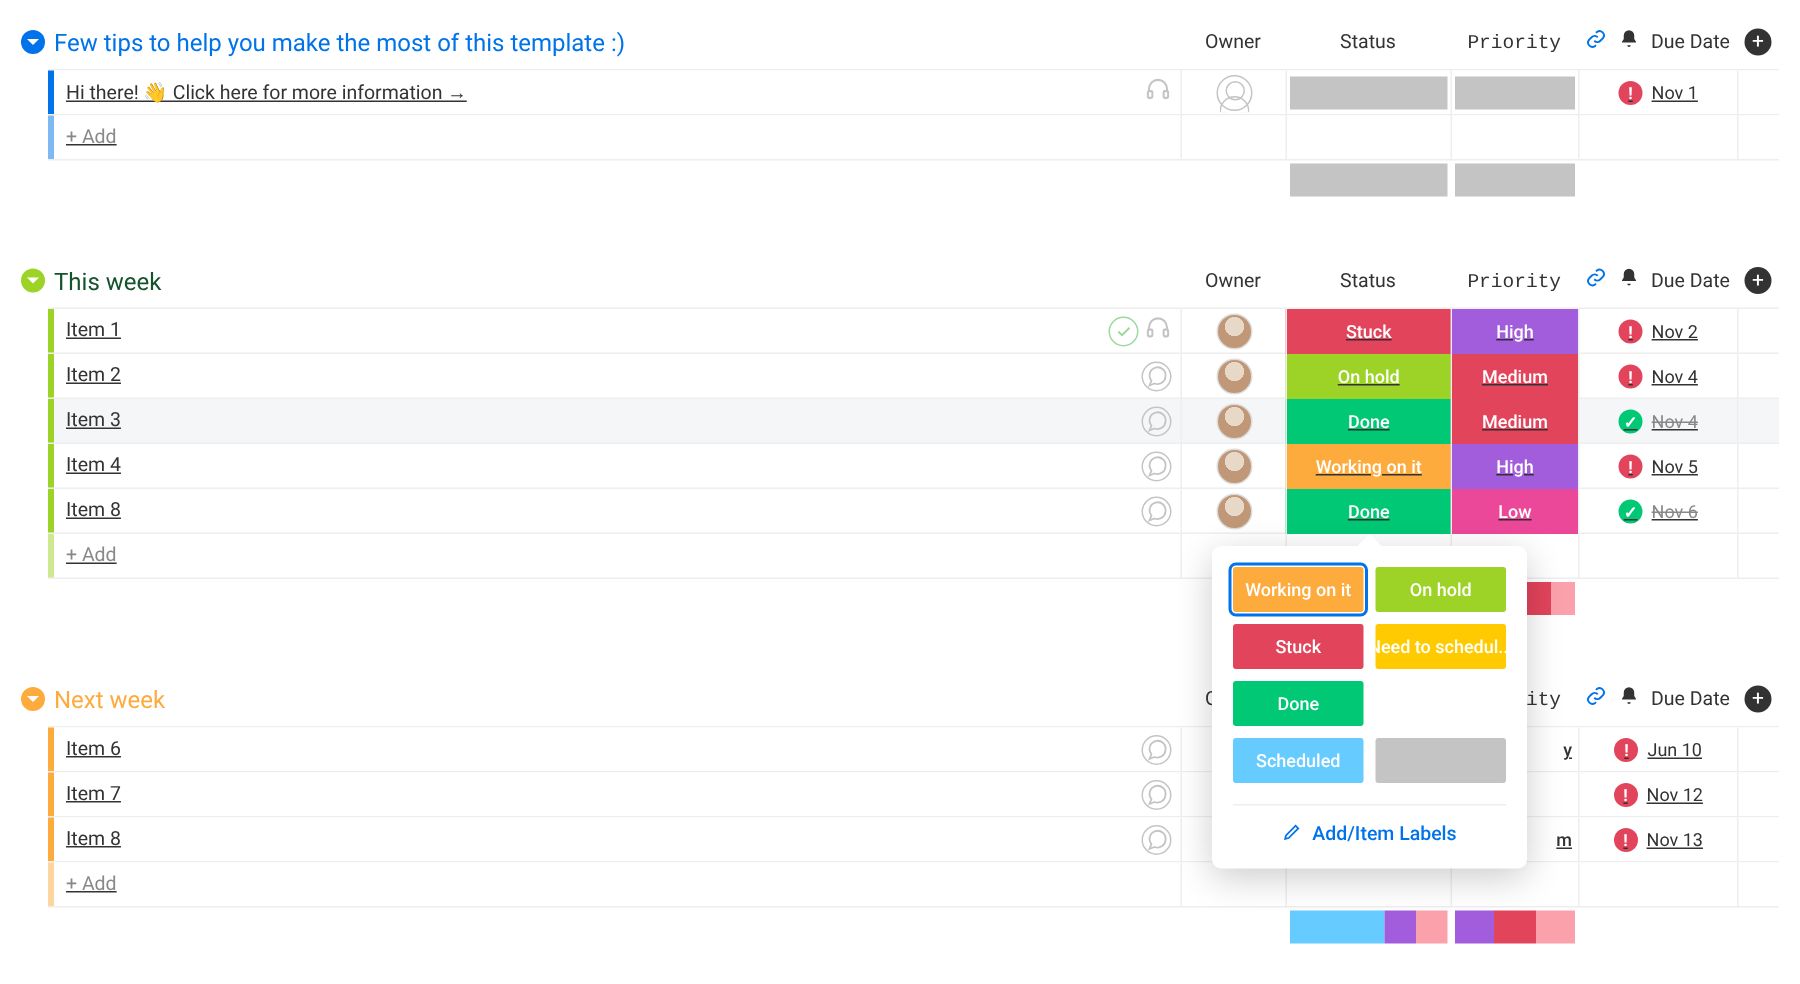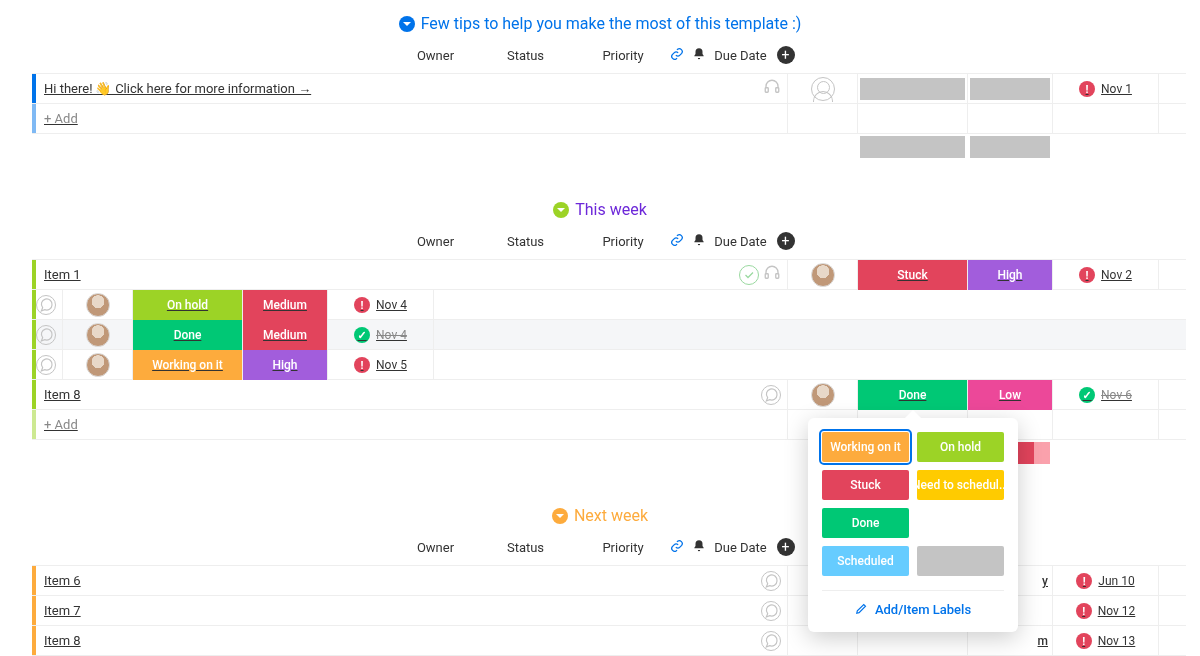--- a/index.html
+++ b/index.html
@@ -1,27 +1,27 @@
 <!DOCTYPE html>
 <html><head>
 <meta charset="utf-8">
 <style>
   * { box-sizing: border-box; margin: 0; padding: 0; }
   body { font-family: -apple-system, BlinkMacSystemFont, "Segoe UI", Roboto, Arial, sans-serif; background: #fff; font-size: 13px; color: #333; padding: 10px 14px; width: 1200px; }
   .group { margin-bottom: 36px; }
-  .group-header { display: flex; align-items: center; flex-direction: column; }
+  .group-header { display: flex; align-items: center; }
   .group-title-wrap { display: flex; align-items: center; gap: 6px; flex: 1; padding: 4px 0; }
   .collapse-icon { width: 16px; height: 16px; border-radius: 50%; display: flex; align-items: center; justify-content: center; }
   .collapse-icon svg { display: block; }
   .group-title { font-size: 16px; font-weight: 400; }
   .columns-header { display: flex; font-size: 13px; color: #333; }
   .columns-header .col { height: 36px; display: flex; align-items: center; justify-content: center; }
   .col-owner { width: 70px; text-align: center; }
   .col-status { width: 110px; text-align: center; }
-  .col-priority { width: 85px; text-align: left; }
+  .col-priority { width: 85px; text-align: left; font-family: Liberation Mono, monospace; }
   .col-duedate { width: 106px; text-align: center; display: flex; align-items: center; justify-content: center; gap: 8px; }
   .col-add { width: 28px; display:flex; align-items:center; justify-content:center; }
   .title-spacer { flex: 1; }
   .rows { margin-left: 18px; border-top: 1px solid #eee; }
   .row { display: flex; align-items: stretch; border-bottom: 1px solid #eee; height: 30px; background:#fff;text-decoration:underline; }
   .row.highlight { background: #f5f6f8; }
   .row-bar { width: 4px; }
   .row-name { flex: 1; display: flex; align-items: center; padding: 0 8px; color: #333; font-size: 13px; gap: 4px; }
   .row-icons { display: flex; align-items: center; gap: 4px; padding-right: 6px; }
   .bubble { width: 20px; height: 20px; border-radius: 50%; border: 1.5px solid #c4c4c4; display:flex; align-items:center; justify-content:center; color:#c4c4c4; }
@@ -153,21 +153,21 @@
   </div>
     </div>
     <div class="group">
       <div class="group-header">
     <div class="group-title-wrap">
       <span class="collapse-icon" style="background:#9cd326">
             <svg width="10" height="10" viewBox="0 0 10 10">
               <path d="M1 3 L5 7 L9 3" fill="#fff"></path>
             </svg>
           </span>
-      <span class="group-title" style="color:#6d28d9"><span>This week</span></span>
+      <span class="group-title" style="color:#14532d"><span>This week</span></span>
     </div>
     <div class="columns-header">
     <div class="col col-owner">
             <span>Owner</span>
           </div>
     <div class="col col-status">
             <span>Status</span>
           </div>
     <div class="col col-priority">
             <span>Priority</span>
@@ -215,20 +215,23 @@
             <span>High</span>
           </div>
           <div class="cell cell-duedate">
       <span class="date-icon warn">!</span>
       <span class="">Nov 2</span>
     </div>
           <div class="cell cell-add"></div>
         </div>
         <div class="row ">
           <div class="row-bar" style="background:#9cd326"></div>
+          <div class="row-name">
+            <span>Item 2</span>
+          </div>
           <div class="row-icons">
             <span class="bubble">
               <svg width="16" height="16" viewBox="0 0 24 24" fill="none" stroke="#c4c4c4" stroke-width="1.8">
                 <path d="M21 12a8 8 0 0 1-11 7l-5 2 2-5a8 8 0 1 1 14-4z"></path>
               </svg>
             </span>
           </div>
           <div class="cell cell-owner">
             <span class="avatar"></span>
           </div>
@@ -239,20 +242,23 @@
             <span>Medium</span>
           </div>
           <div class="cell cell-duedate">
       <span class="date-icon warn">!</span>
       <span class="">Nov 4</span>
     </div>
           <div class="cell cell-add"></div>
         </div>
         <div class="row highlight">
           <div class="row-bar" style="background:#9cd326"></div>
+          <div class="row-name">
+            <span>Item 3</span>
+          </div>
           <div class="row-icons">
             <span class="bubble">
               <svg width="16" height="16" viewBox="0 0 24 24" fill="none" stroke="#c4c4c4" stroke-width="1.8">
                 <path d="M21 12a8 8 0 0 1-11 7l-5 2 2-5a8 8 0 1 1 14-4z"></path>
               </svg>
             </span>
           </div>
           <div class="cell cell-owner">
             <span class="avatar"></span>
           </div>
@@ -263,20 +269,23 @@
             <span>Medium</span>
           </div>
           <div class="cell cell-duedate">
       <span class="date-icon ok">✓</span>
       <span class="strike">Nov 4</span>
     </div>
           <div class="cell cell-add"></div>
         </div>
         <div class="row ">
           <div class="row-bar" style="background:#9cd326"></div>
+          <div class="row-name">
+            <span>Item 4</span>
+          </div>
           <div class="row-icons">
             <span class="bubble">
               <svg width="16" height="16" viewBox="0 0 24 24" fill="none" stroke="#c4c4c4" stroke-width="1.8">
                 <path d="M21 12a8 8 0 0 1-11 7l-5 2 2-5a8 8 0 1 1 14-4z"></path>
               </svg>
             </span>
           </div>
           <div class="cell cell-owner">
             <span class="avatar"></span>
           </div>

